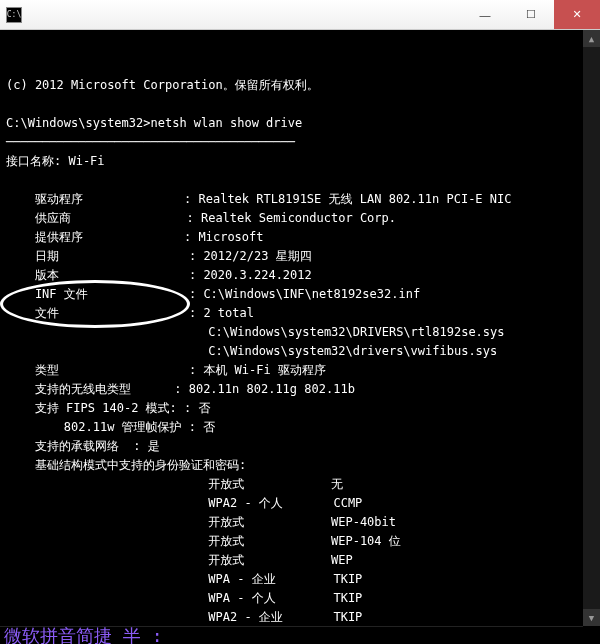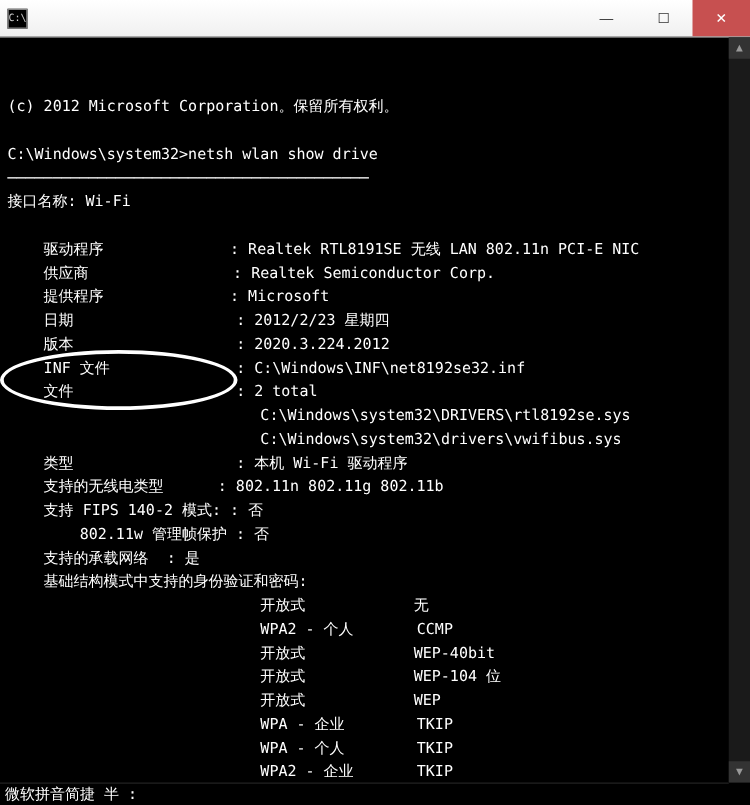--- a/index.html
+++ b/index.html
@@ -90,22 +90,22 @@
     position: absolute;
     bottom: 0;
   }
   .ime-bar {
     position: absolute;
     bottom: 0;
     left: 0;
     right: 17px;
     height: 18px;
     background: #000;
-    color: #ffffff;
-    font-size: 12px;
+    color: #8b5cf6;
+    font-size: 18px;
     border-top: 1px solid #222;
     padding: 0 4px;
     display: flex;
     align-items: center;
   }
   .circle-annotation {
     position: absolute;
     border: 3px solid #fff;
     border-radius: 50%;
     pointer-events: none;

